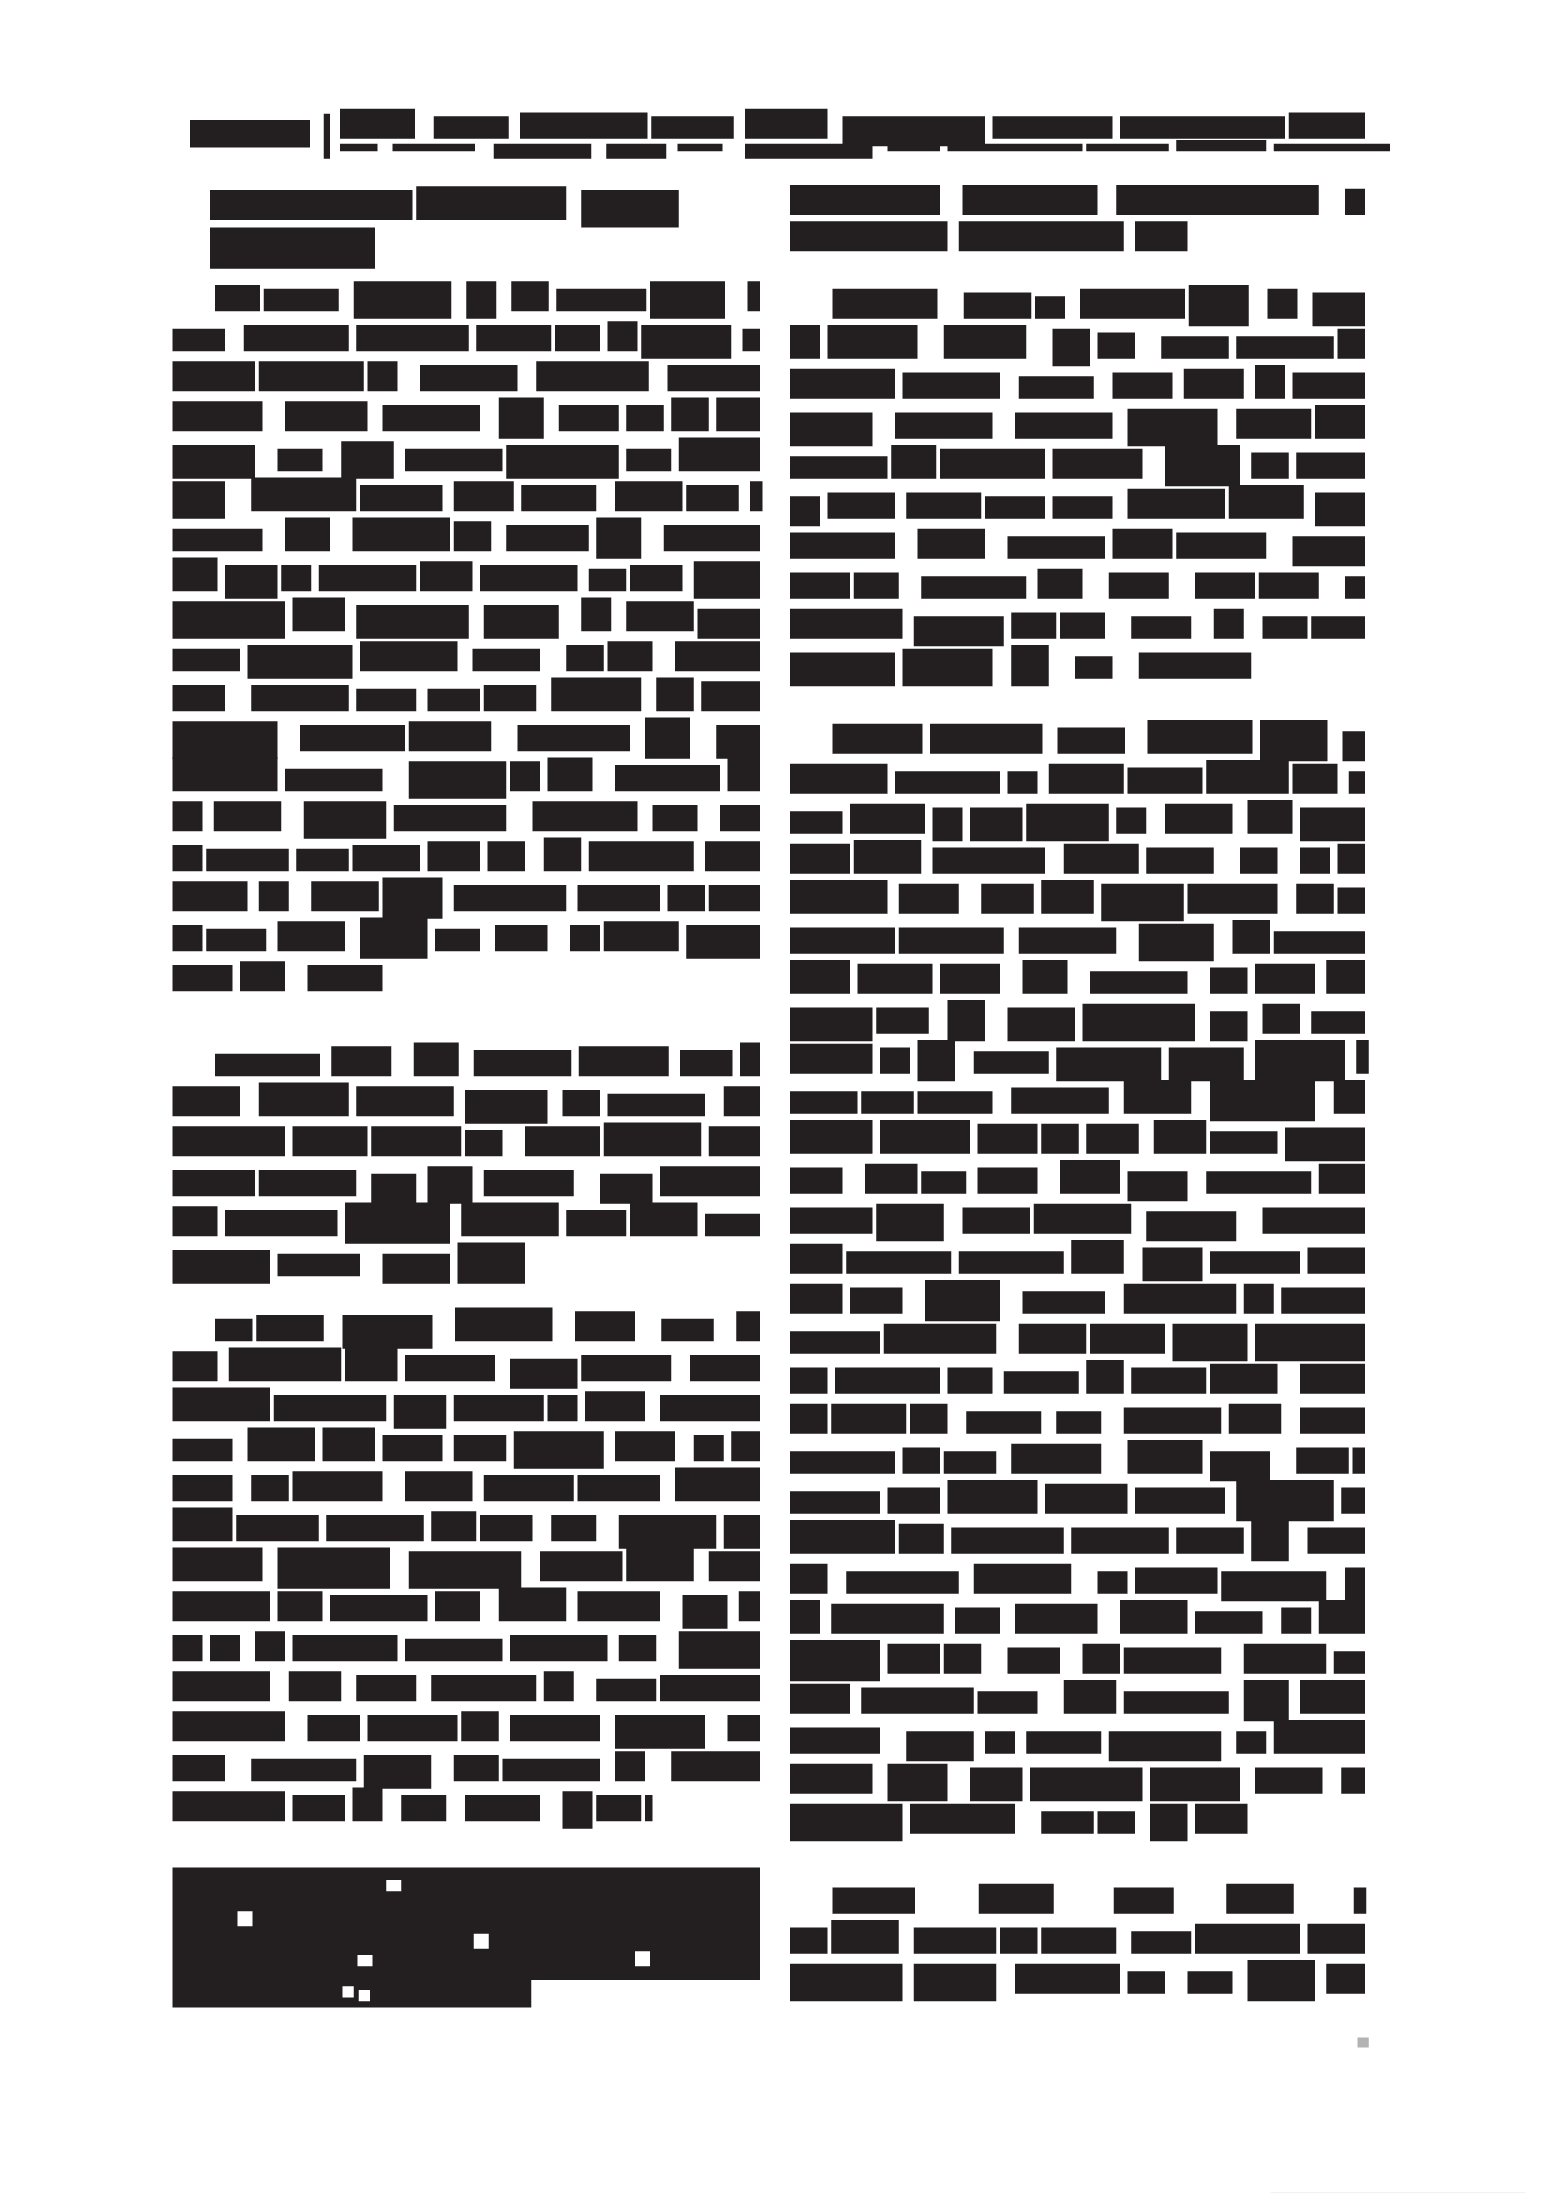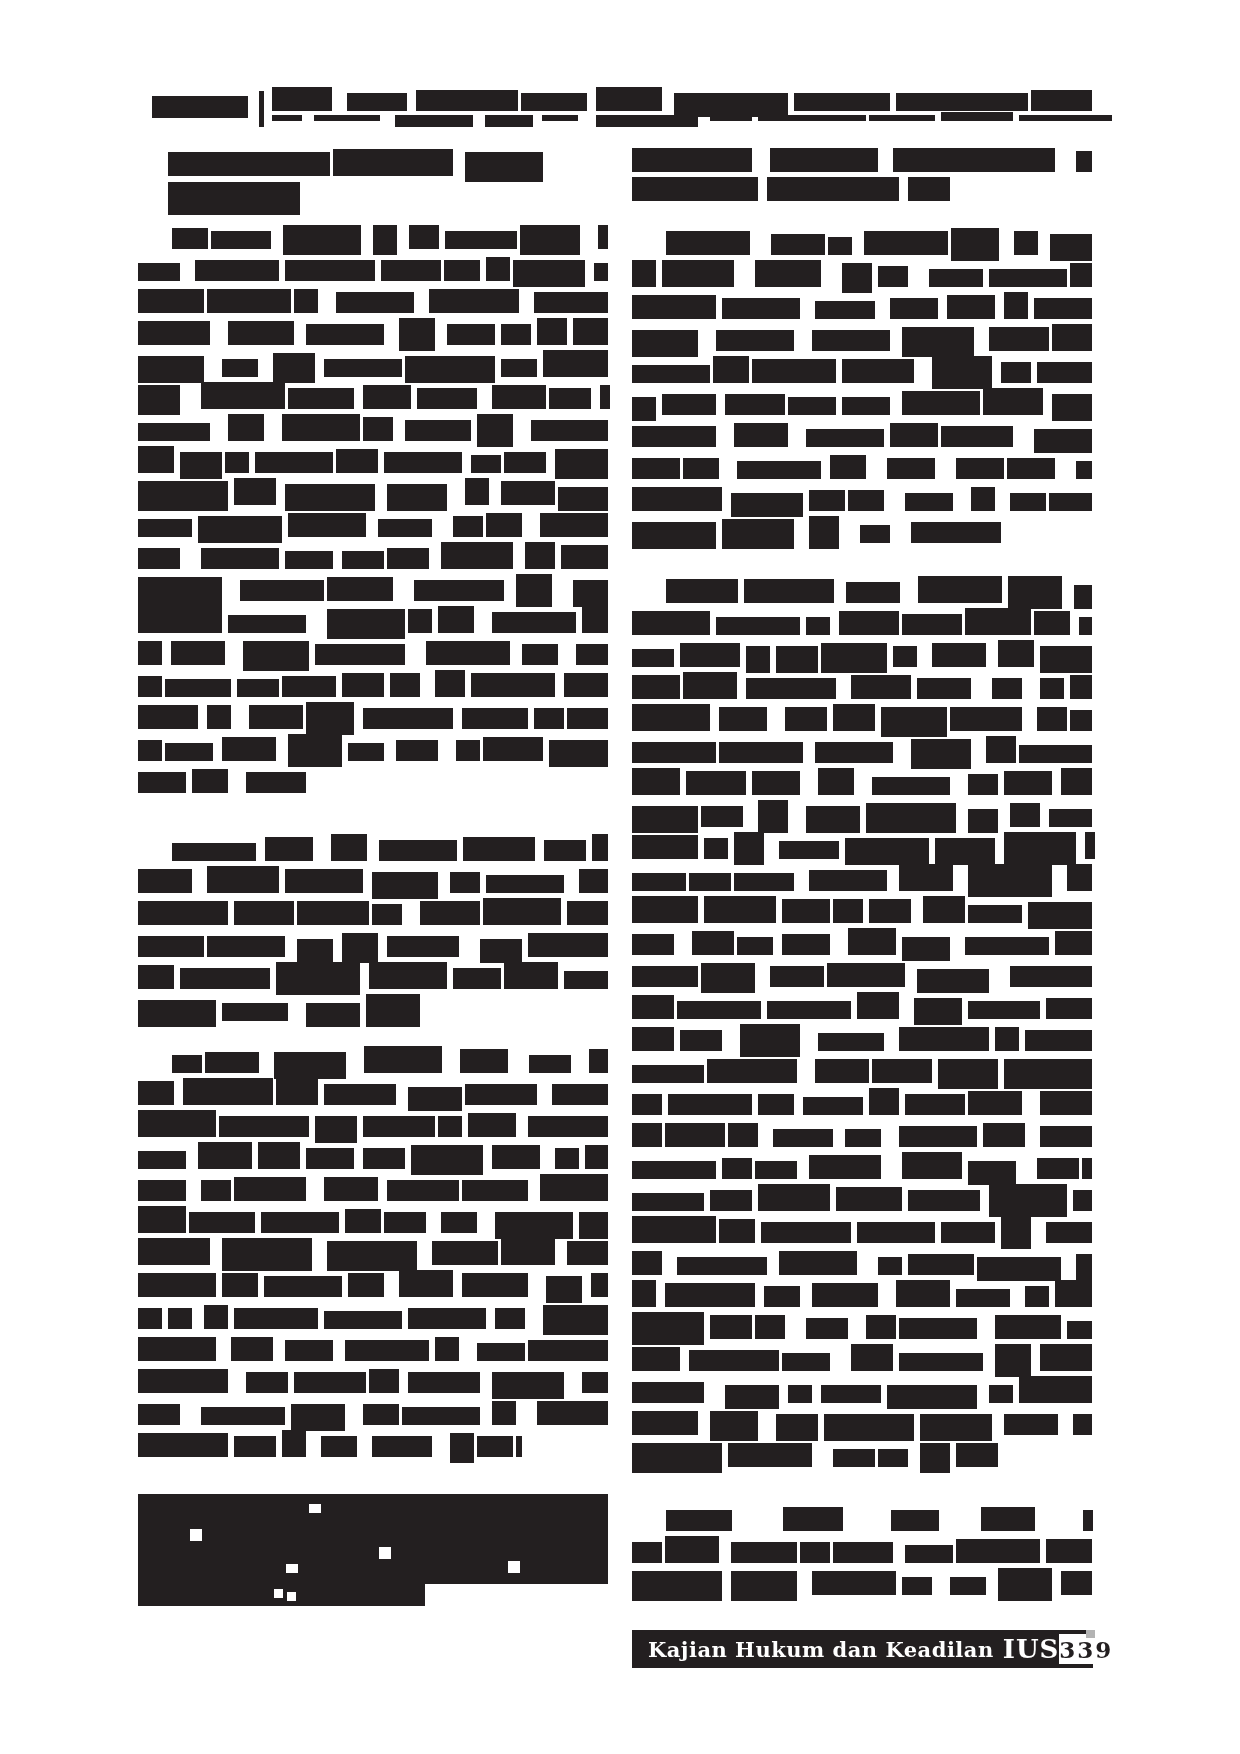--- a/index.html
+++ b/index.html
@@ -857,22 +857,15 @@
           <div class="seg" style="left: 99px; width: 66px; height: 30px; top: 3px;"></div>
           <div class="seg" style="left: 180px; width: 84px; height: 24px; top: 3px;"></div>
           <div class="seg" style="left: 270px; width: 30px; height: 18px; top: 9px;"></div>
           <div class="seg" style="left: 318px; width: 36px; height: 18px; top: 9px;"></div>
           <div class="seg" style="left: 366px; width: 54px; height: 33px; top: 0px;"></div>
           <div class="seg" style="left: 429px; width: 31px; height: 24px; top: 3px;"></div>
         </div>
       </div>
     </div>
 
-  <div class="footer-bar" id="footer-bar" style="left: 632px; top: 1630px; width: 461px; height: 38px;">
-    <span class="footer-label">Kajian Hukum dan Keadilan</span>
-    <span class="footer-abbr">IUS</span>
-    <span class="page-num-box">
-      <span>339</span>
-    </span>
-  </div>
   <div class="corner-mark" id="corner-mark" style="left: 1086px; top: 1630px; width: 9px; height: 8px; background: rgb(179, 179, 179);"></div>
 
 </div>
 
 </body></html>

